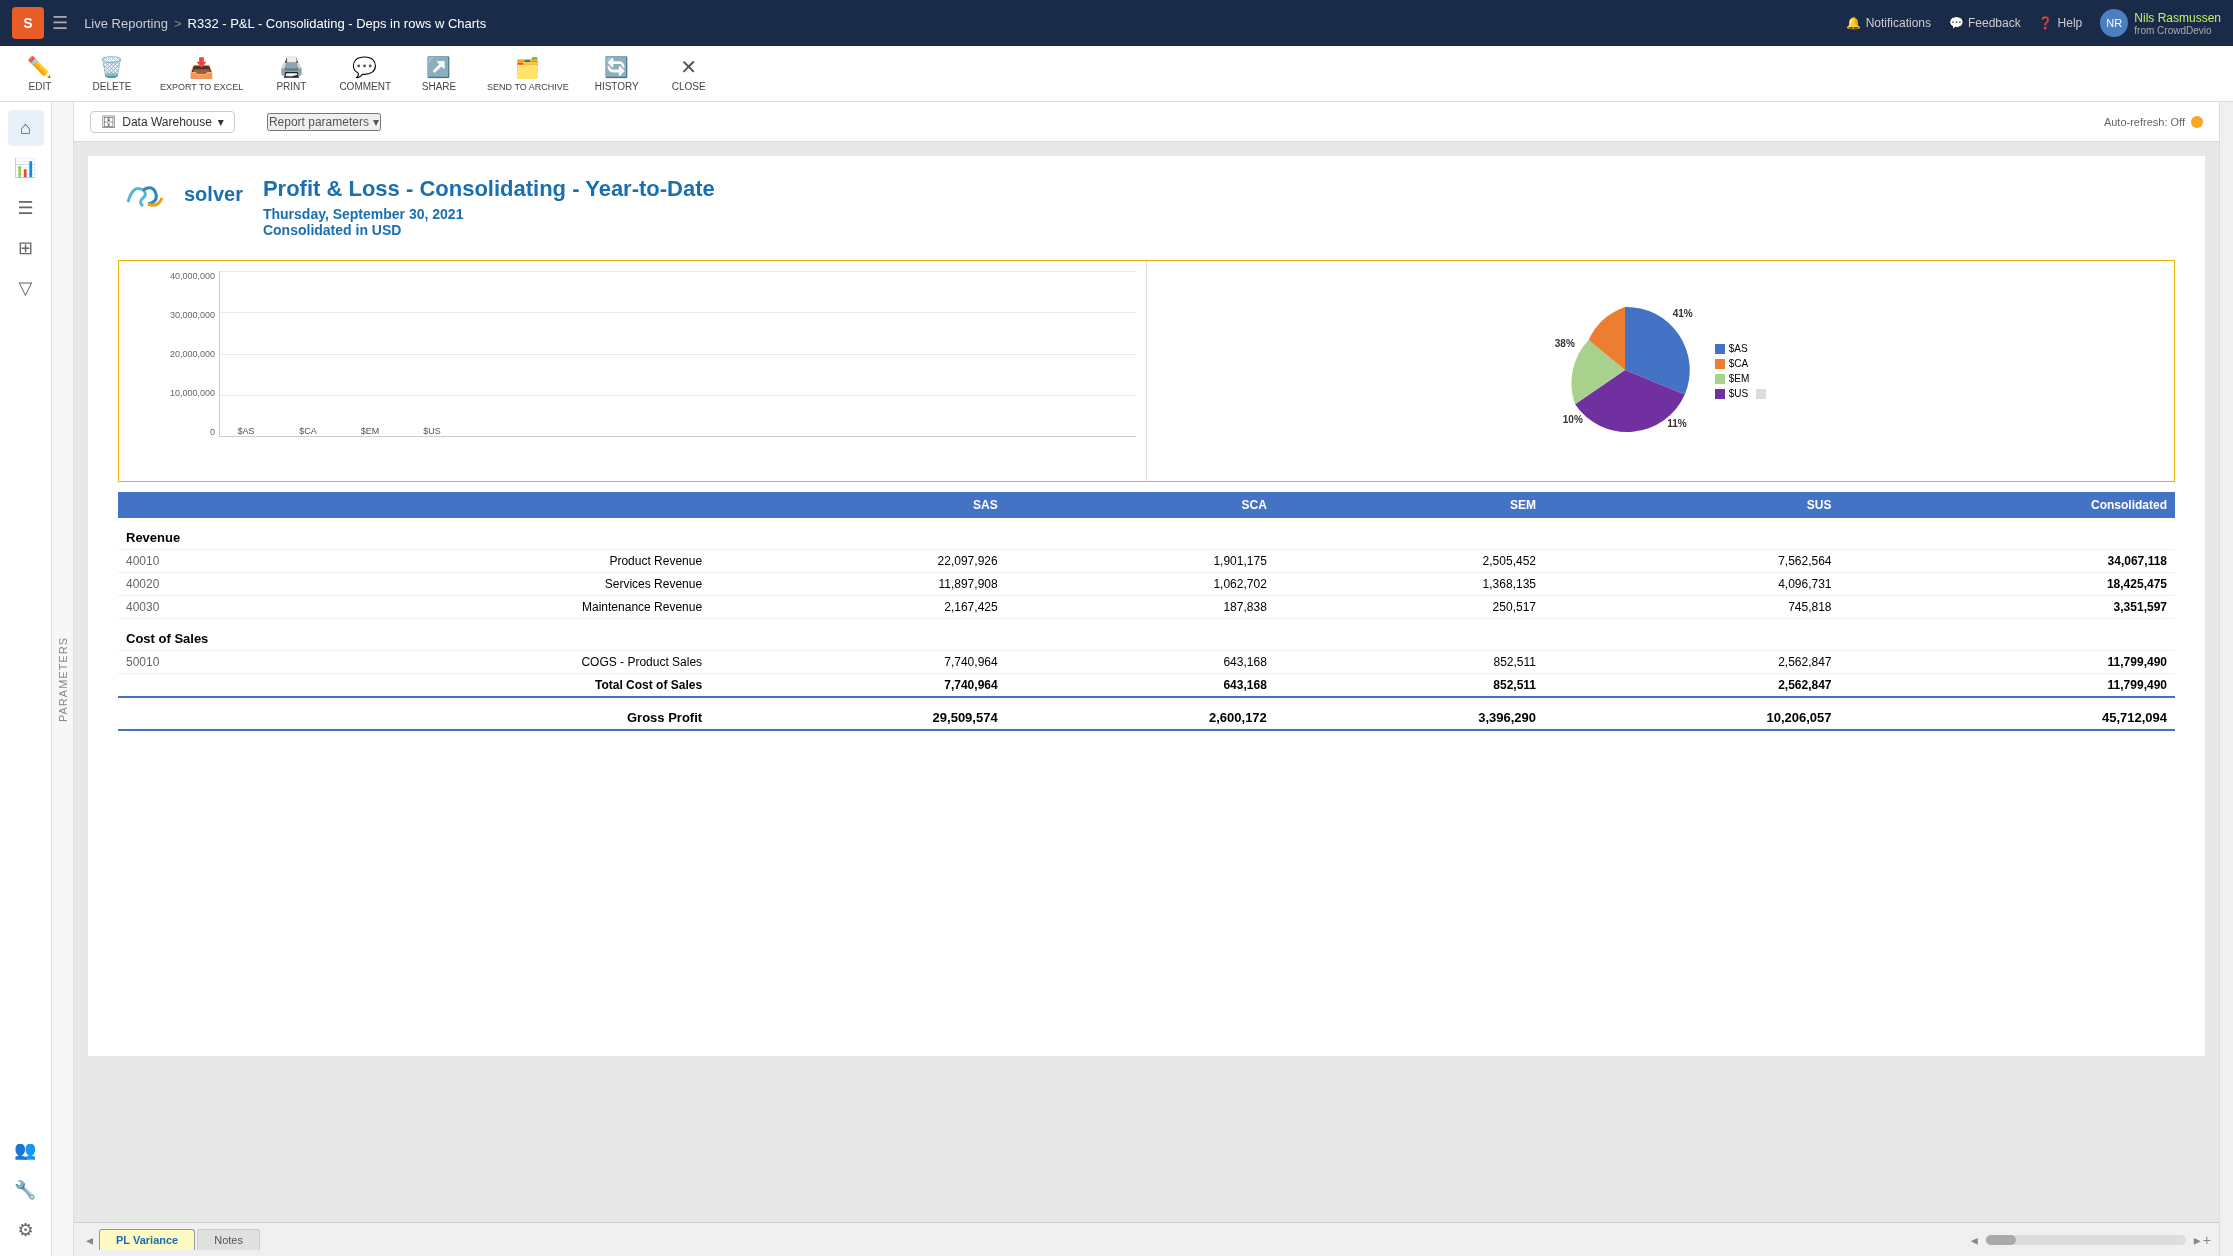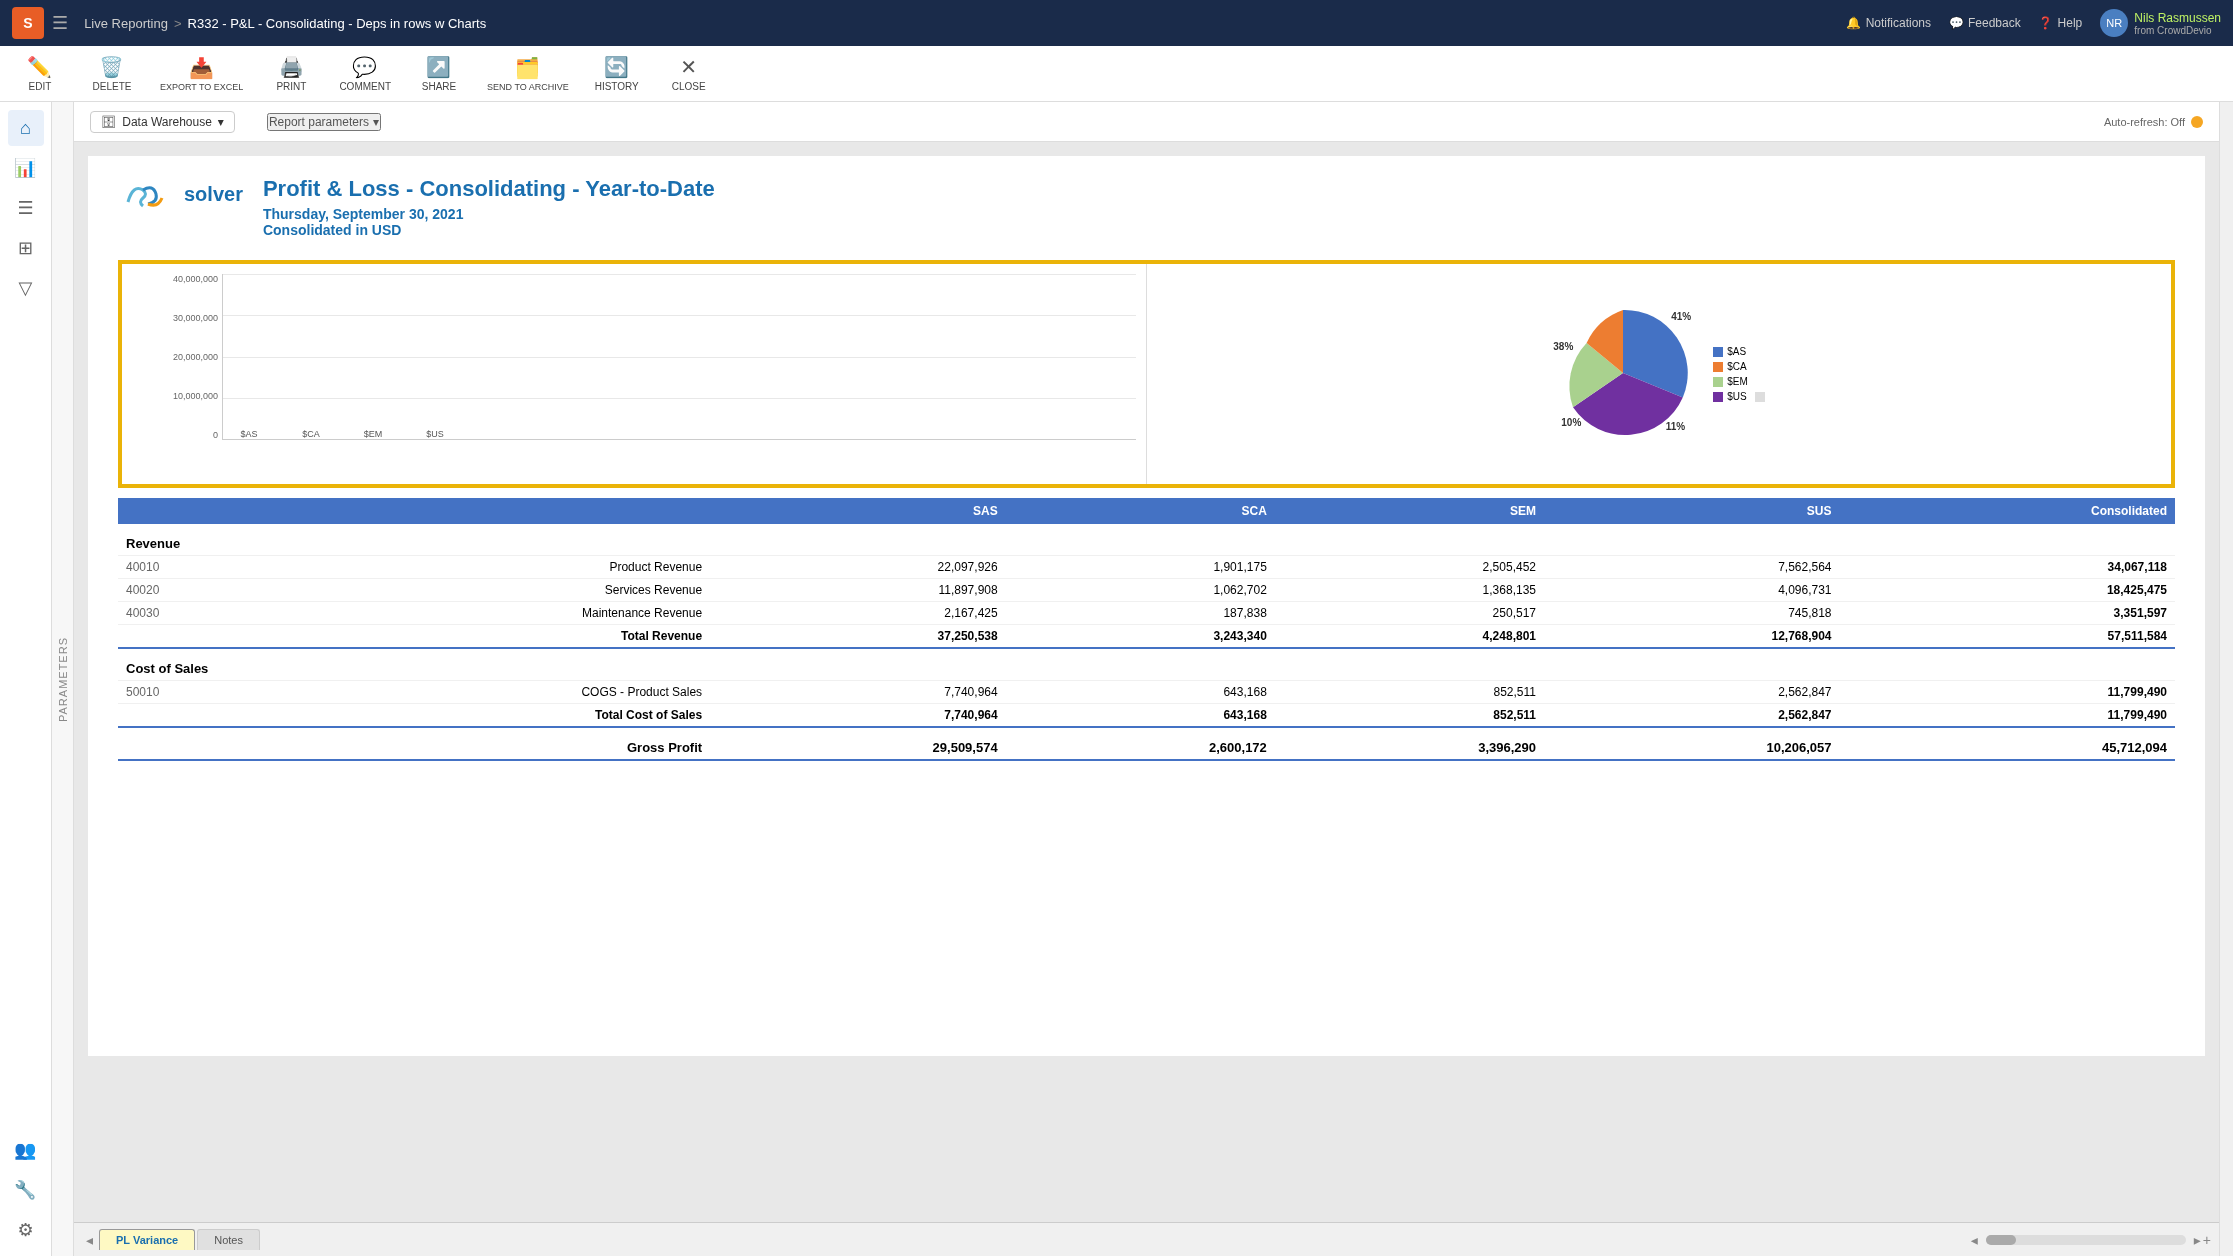--- a/index.html
+++ b/index.html
@@ -73,21 +73,21 @@
     .report-content { flex: 1; overflow-y: auto; background: #e8e8e8; padding: 14px; }
     .report-paper { background: #fff; margin: 0 auto; padding: 20px 30px; min-height: 900px; position: relative; }
 
     
     .report-title { color: #1a6faf; font-size: 22px; font-weight: bold; margin-bottom: 4px; }
     .report-subtitle { color: #1a6faf; font-size: 14px; font-weight: bold; }
     .report-subtitle2 { color: #1a6faf; font-size: 14px; font-weight: bold; margin-bottom: 10px; }
     .solver-logo { display: flex; align-items: center; gap: 6px; margin-bottom: 8px; }
 
     
-    .charts-row { display: flex; gap: 0; margin-bottom: 10px; border: 4px solid #eab308; }
+    .charts-row { display: flex; gap: 0; margin-bottom: 10px; border: 1px solid #eab308; }
     .chart-box { flex: 1; padding: 10px; min-height: 220px; position: relative; }
     .chart-box:first-child { border-right: 1px solid #ddd; }
 
     
     .pie-container { display: flex; align-items: center; justify-content: center; height: 200px; gap: 20px; }
     .pie-legend { display: flex; flex-direction: column; gap: 4px; font-size: 10px; }
     .legend-item { display: flex; align-items: center; gap: 4px; }
     .legend-dot { width: 10px; height: 10px; }
 
     
@@ -359,29 +359,20 @@
             </tr>
             <tr>
               <td class="account-num">40030</td>
               <td class="row-label">Maintenance Revenue</td>
               <td>2,167,425</td>
               <td>187,838</td>
               <td>250,517</td>
               <td>745,818</td>
               <td class="consolidated">3,351,597</td>
             </tr>
-            <tr class="total-row">
-              <td></td>
-              <td style="font-weight:bold;">Total Revenue</td>
-              <td style="font-weight:bold;">37,250,538</td>
-              <td style="font-weight:bold;">3,243,340</td>
-              <td style="font-weight:bold;">4,248,801</td>
-              <td style="font-weight:bold;">12,768,904</td>
-              <td style="font-weight:bold;">57,511,584</td>
-            </tr>
 
             <tr class="section-header">
               <td colspan="7">Cost of Sales</td>
             </tr>
             <tr>
               <td class="account-num">50010</td>
               <td class="row-label">COGS - Product Sales</td>
               <td>7,740,964</td>
               <td>643,168</td>
               <td>852,511</td>

